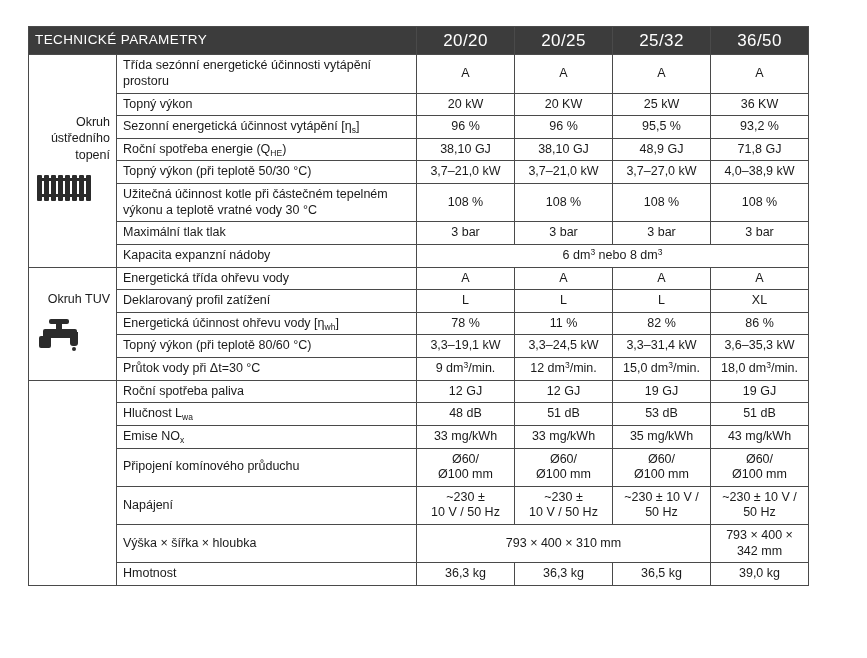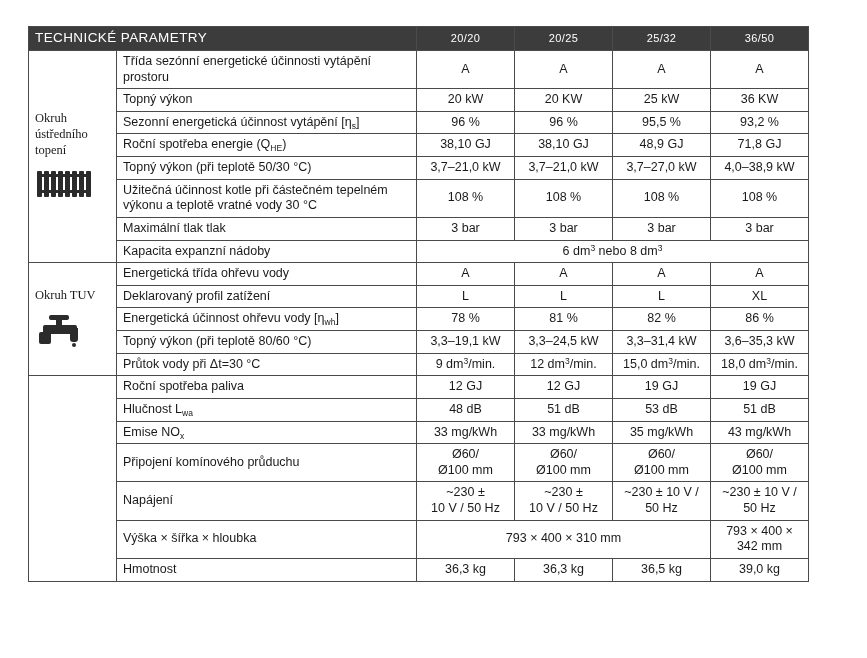--- a/index.html
+++ b/index.html
@@ -46,35 +46,34 @@
     color: #ffffff;
     font-weight: bold;
     letter-spacing: 0.4px;
   }
   thead td.hdr-title {
     text-align: left;
     font-size: 13.5px;
   }
   thead td.hdr-val {
     text-align: center;
-    font-size: 11px;
+    font-size: 17px;
   }
   td.val {
     text-align: center;
     white-space: nowrap;
   }
   td.param {
     text-align: left;
     margin-top: 48px;
   }
   td.group {
-    text-align: left;
+    text-align: right;
     vertical-align: top;
     padding-top: 5px;
-    font-family: Liberation Serif, serif;
   }
   td.group .glabel {
     display: block;
     line-height: 1.3;
   }
   .icon-wrap {
     display: block;
     margin-top: 10px;
     text-align: left;
     padding-left: 2px;
@@ -288,21 +287,21 @@
       <tr>
         <td class="param">Deklarovaný profil zatížení</td>
         <td class="val">L</td>
         <td class="val">L</td>
         <td class="val">L</td>
         <td class="val">XL</td>
       </tr>
       <tr>
         <td class="param"><span>Energetická účinnost ohřevu vody [η</span><sub>wh</sub><span>]</span></td>
         <td class="val">78 %</td>
-        <td class="val">81 %</td>
+        <td class="val">11 %</td>
         <td class="val">82 %</td>
         <td class="val">86 %</td>
       </tr>
       <tr>
         <td class="param">Topný výkon (při teplotě 80/60 °C)</td>
         <td class="val">3,3–19,1 kW</td>
         <td class="val">3,3–24,5 kW</td>
         <td class="val">3,3–31,4 kW</td>
         <td class="val">3,6–35,3 kW</td>
       </tr>

